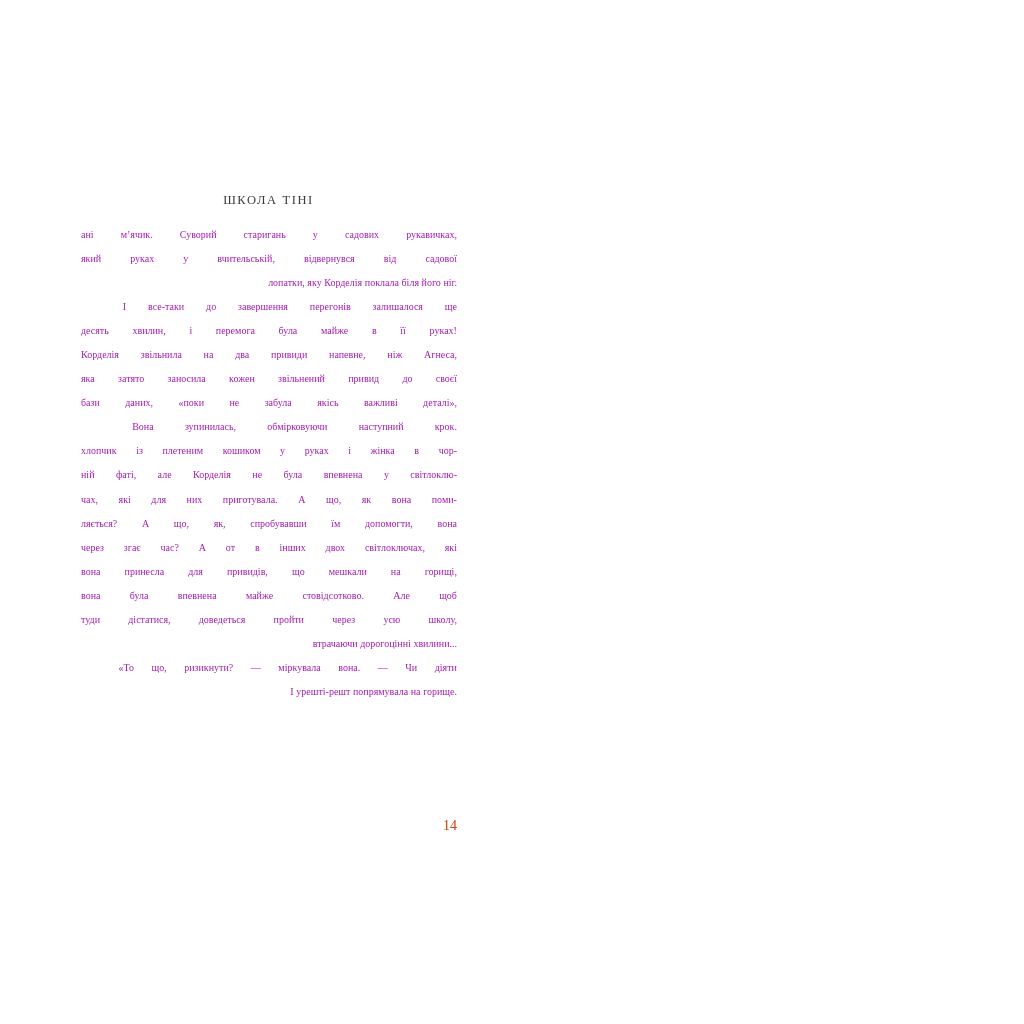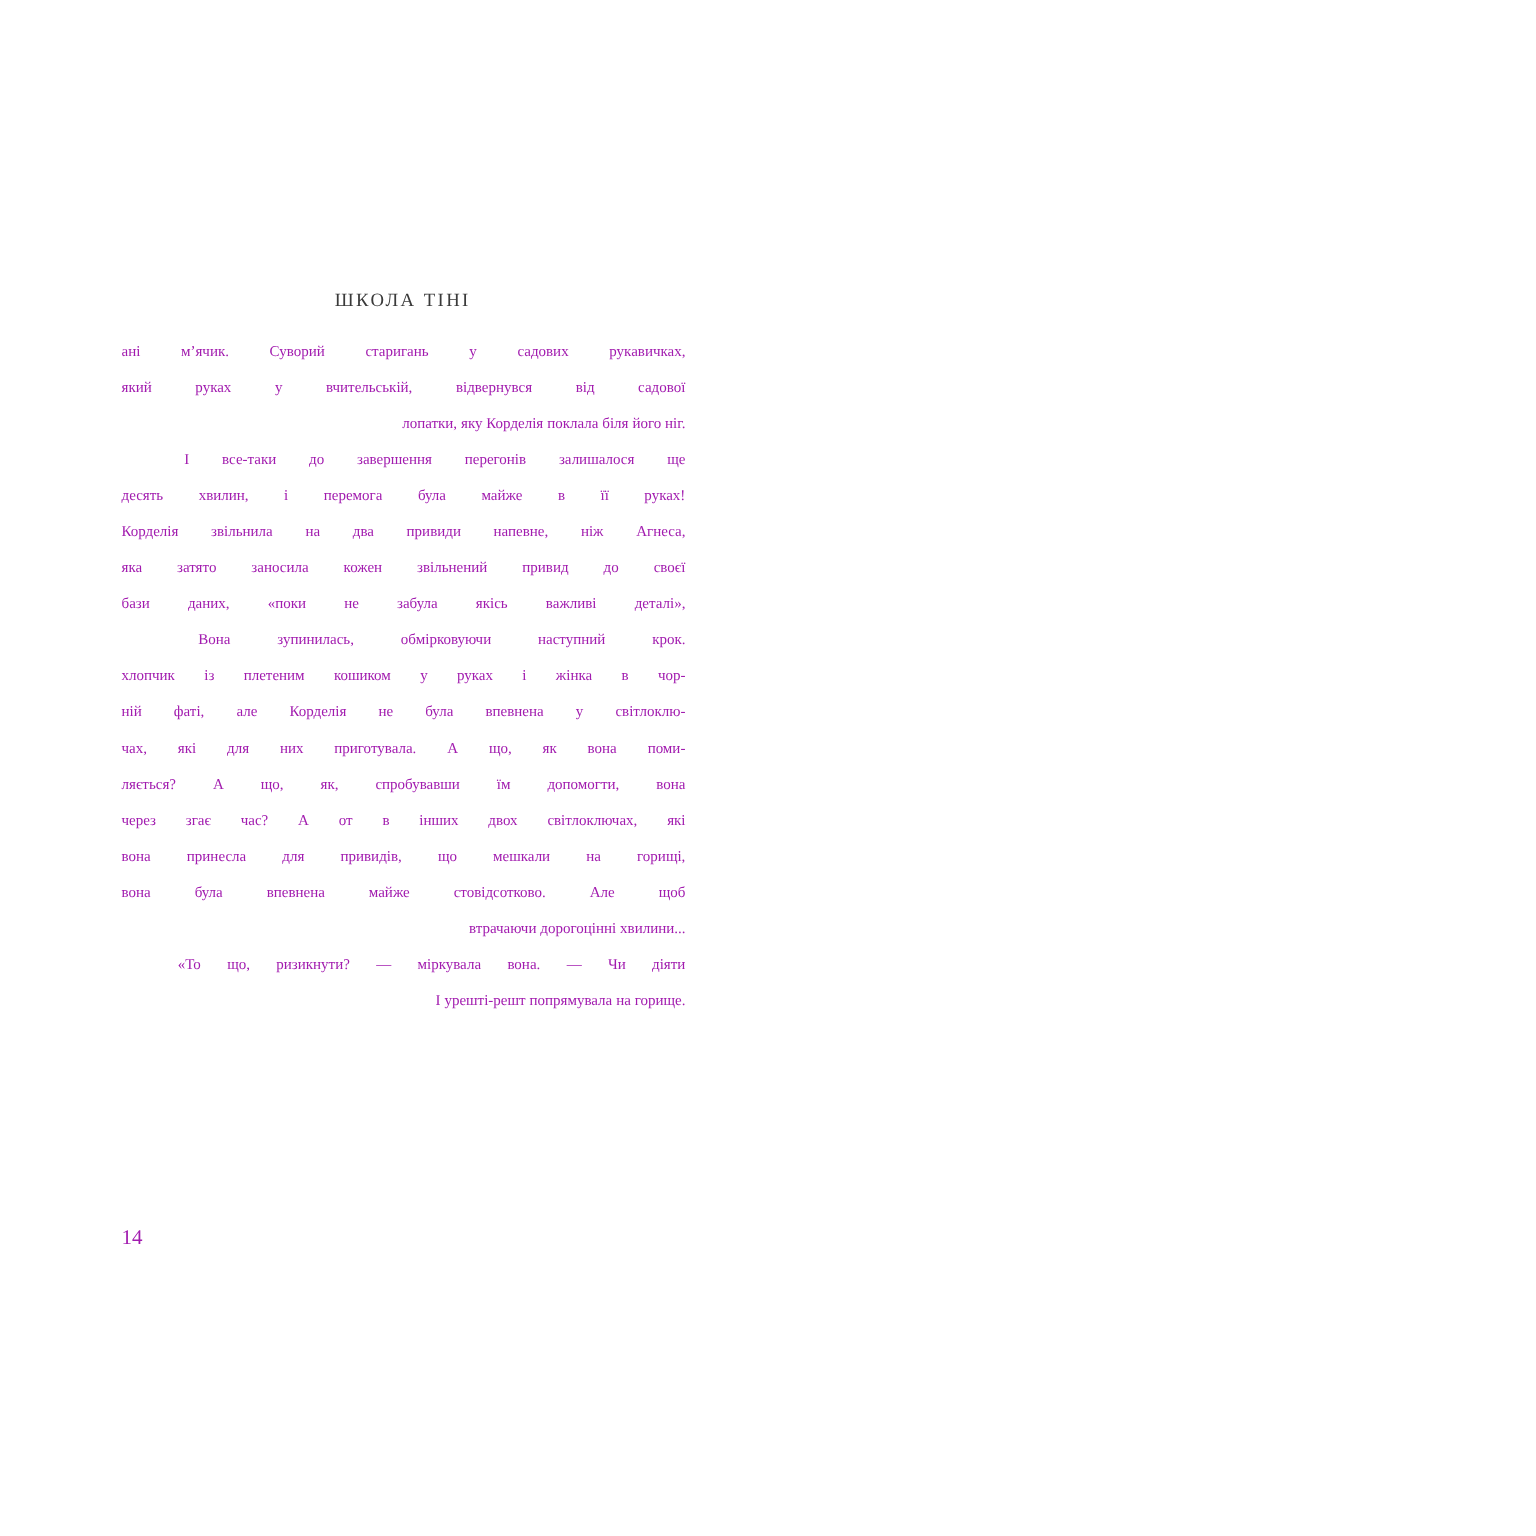--- a/index.html
+++ b/index.html
@@ -57,22 +57,22 @@
     white-space:pre;
   }
   .jline.last { justify-content:flex-end; }
   .jline > span { white-space:pre; }
 
   
   .folio {
     position:absolute;
     top:818px;
     font-size:14px;
-    color:#a21caf;
-    text-align:left;
+    color:#c2410c;
+    text-align:right;
   }
   .folio-left  { left:81px;  width:376px; }
 </style>
 </head>
 <body>
 
 <div class="spread">
 
   <div class="page page-left">
 
@@ -93,20 +93,21 @@
         </div>
         <div>
           <div class="jline"><span style="flex: 0 0 20px;"></span><span>Вона</span><span>зупинилась,</span><span>обмірковуючи</span><span>наступний</span><span>крок.</span></div>
           <div class="jline"><span>хлопчик</span><span>із</span><span>плетеним</span><span>кошиком</span><span>у</span><span>руках</span><span>і</span><span>жінка</span><span>в</span><span>чор-</span></div>
           <div class="jline"><span>ній</span><span>фаті,</span><span>але</span><span>Корделія</span><span>не</span><span>була</span><span>впевнена</span><span>у</span><span>світлоклю-</span></div>
           <div class="jline"><span>чах,</span><span>які</span><span>для</span><span>них</span><span>приготувала.</span><span>А</span><span>що,</span><span>як</span><span>вона</span><span>поми-</span></div>
           <div class="jline"><span>ляється?</span><span>А</span><span>що,</span><span>як,</span><span>спробувавши</span><span>їм</span><span>допомогти,</span><span>вона</span></div>
           <div class="jline"><span>через</span><span>згає</span><span>час?</span><span>А</span><span>от</span><span>в</span><span>інших</span><span>двох</span><span>світлоключах,</span><span>які</span></div>
           <div class="jline"><span>вона</span><span>принесла</span><span>для</span><span>привидів,</span><span>що</span><span>мешкали</span><span>на</span><span>горищі,</span></div>
           <div class="jline"><span>вона</span><span>була</span><span>впевнена</span><span>майже</span><span>стовідсотково.</span><span>Але</span><span>щоб</span></div>
+          <div class="jline"><span>туди</span><span>дістатися,</span><span>доведеться</span><span>пройти</span><span>через</span><span>усю</span><span>школу,</span></div>
           <div class="jline last"><span>втрачаючи дорогоцінні хвилини...</span></div>
         </div>
         <div>
           <div class="jline"><span style="flex: 0 0 20px;"></span><span>«То</span><span>що,</span><span>ризикнути?</span><span>—</span><span>міркувала</span><span>вона.</span><span>—</span><span>Чи</span><span>діяти</span></div>
         </div>
         <div>
           <div class="jline last"><span style="flex: 0 0 20px;"></span><span>І урешті-решт попрямувала на горище.</span></div>
         </div>
       </div>
 

